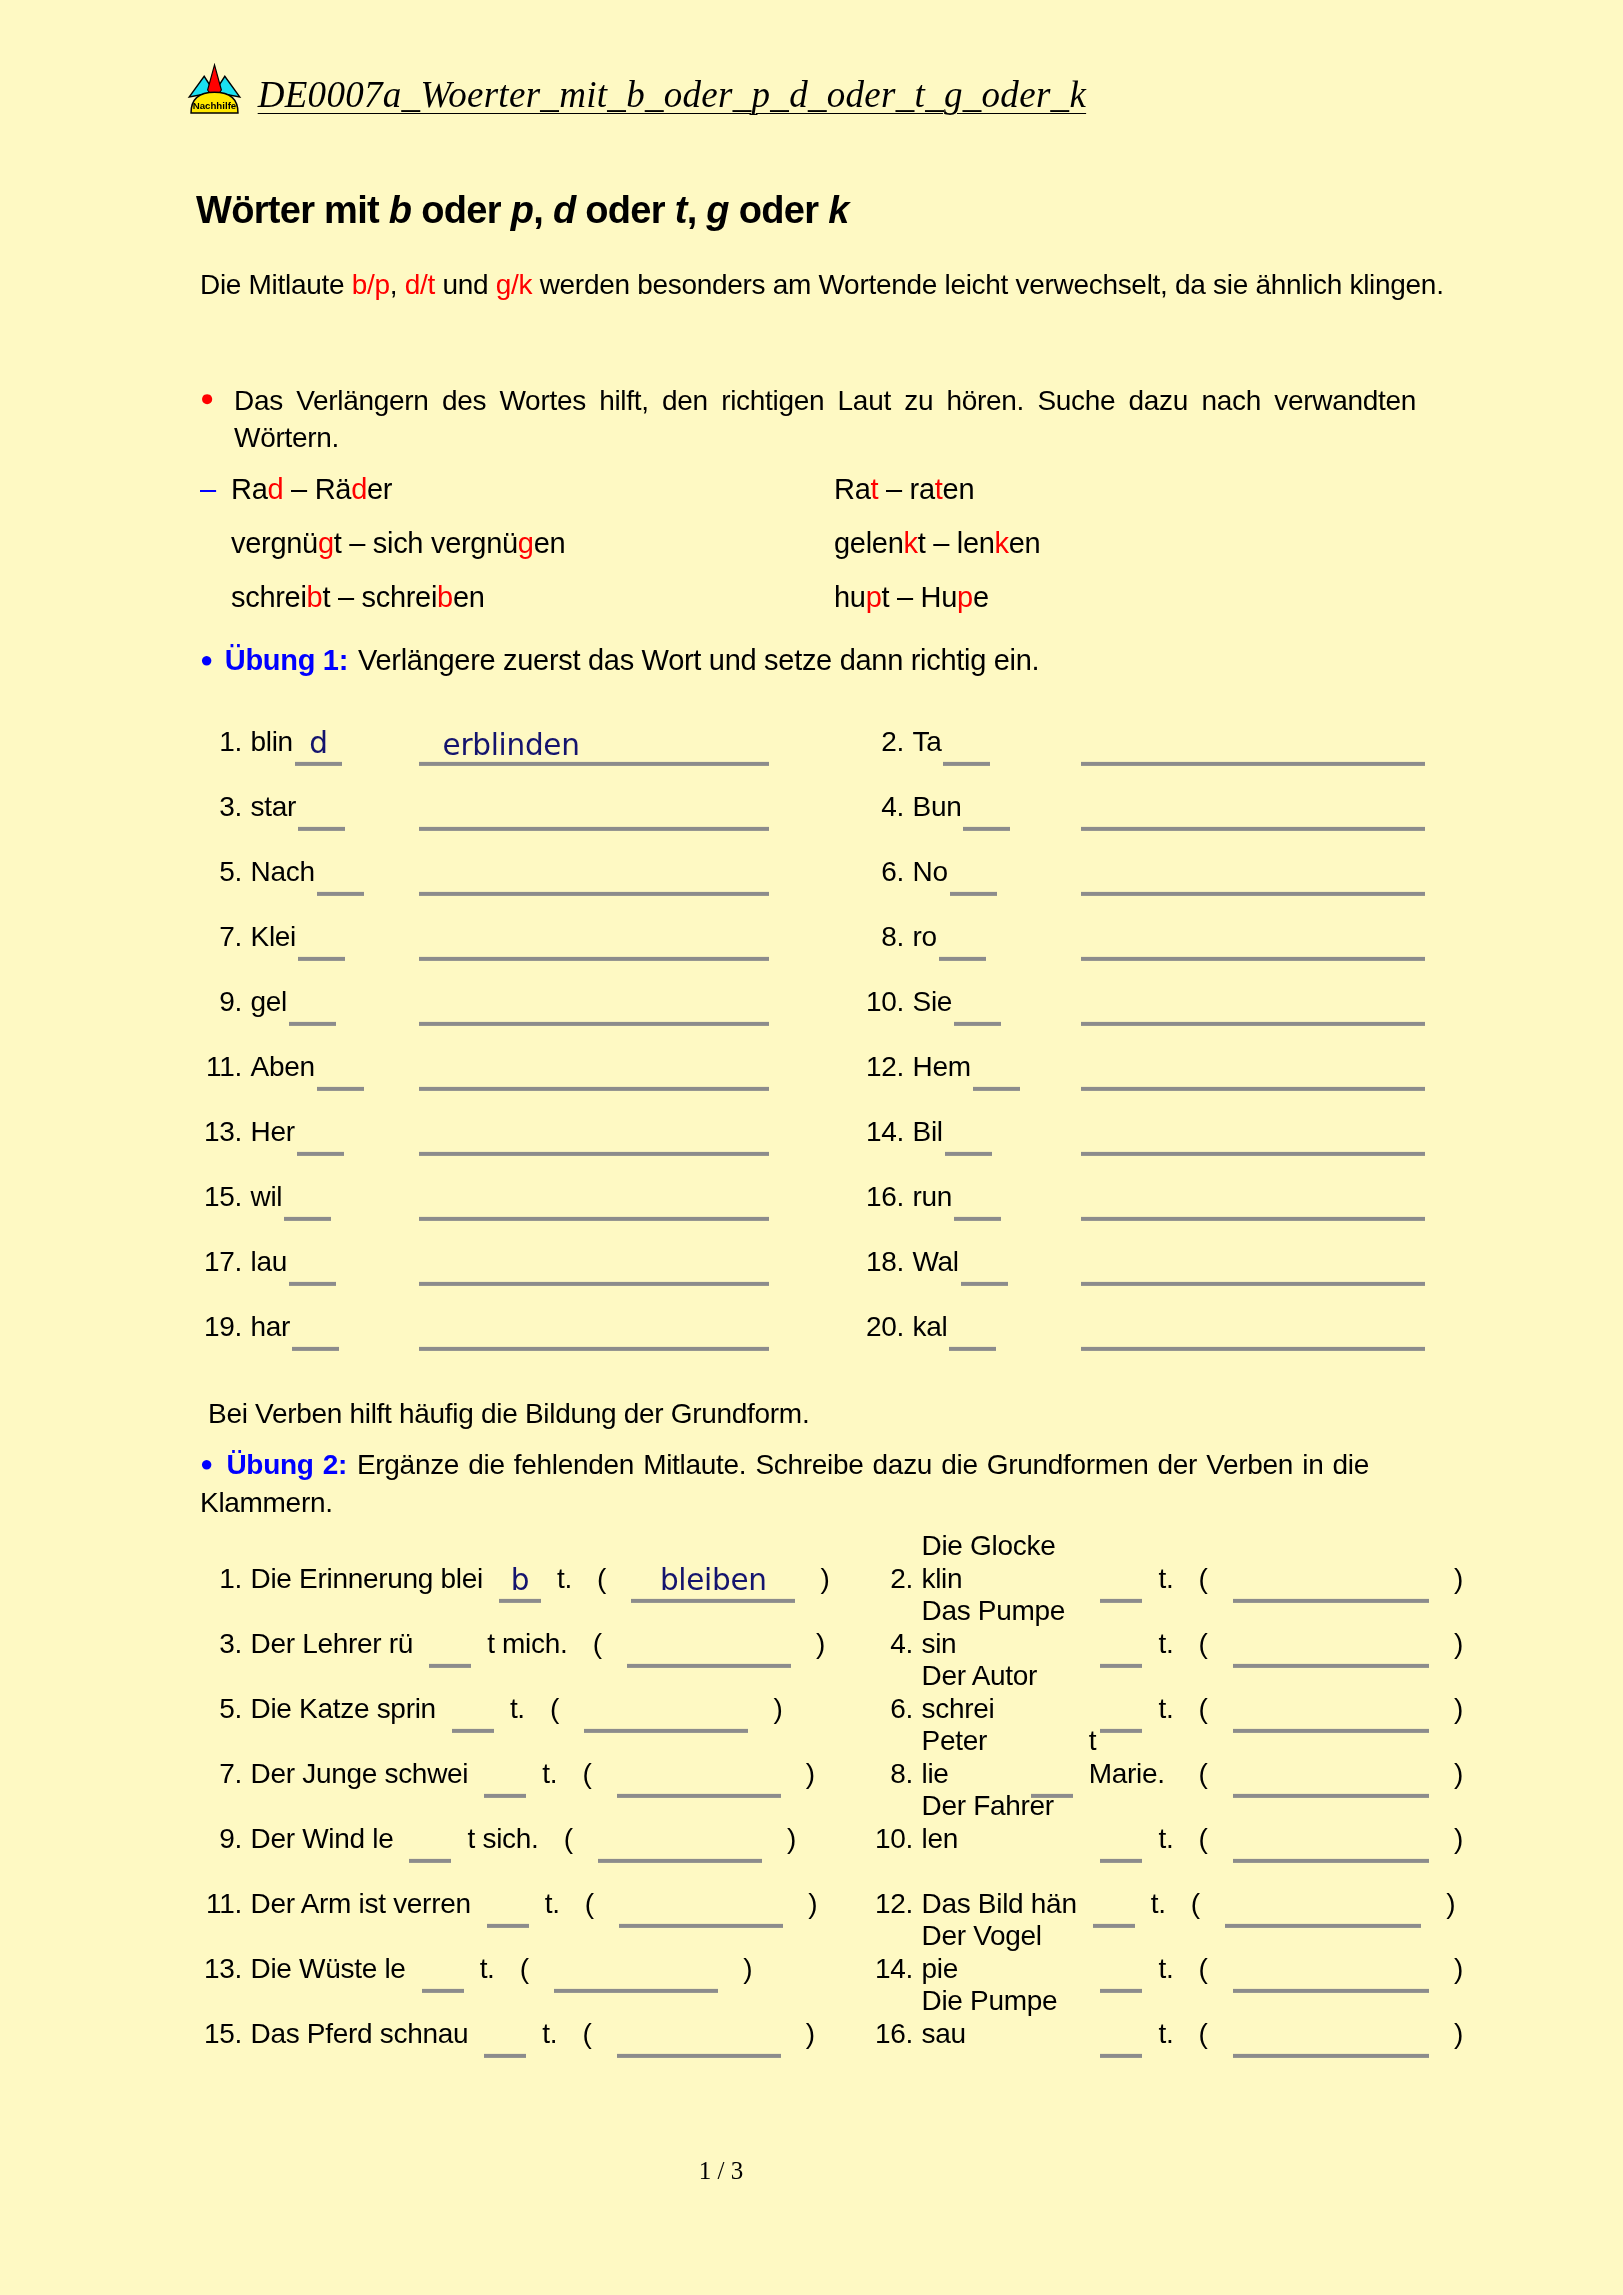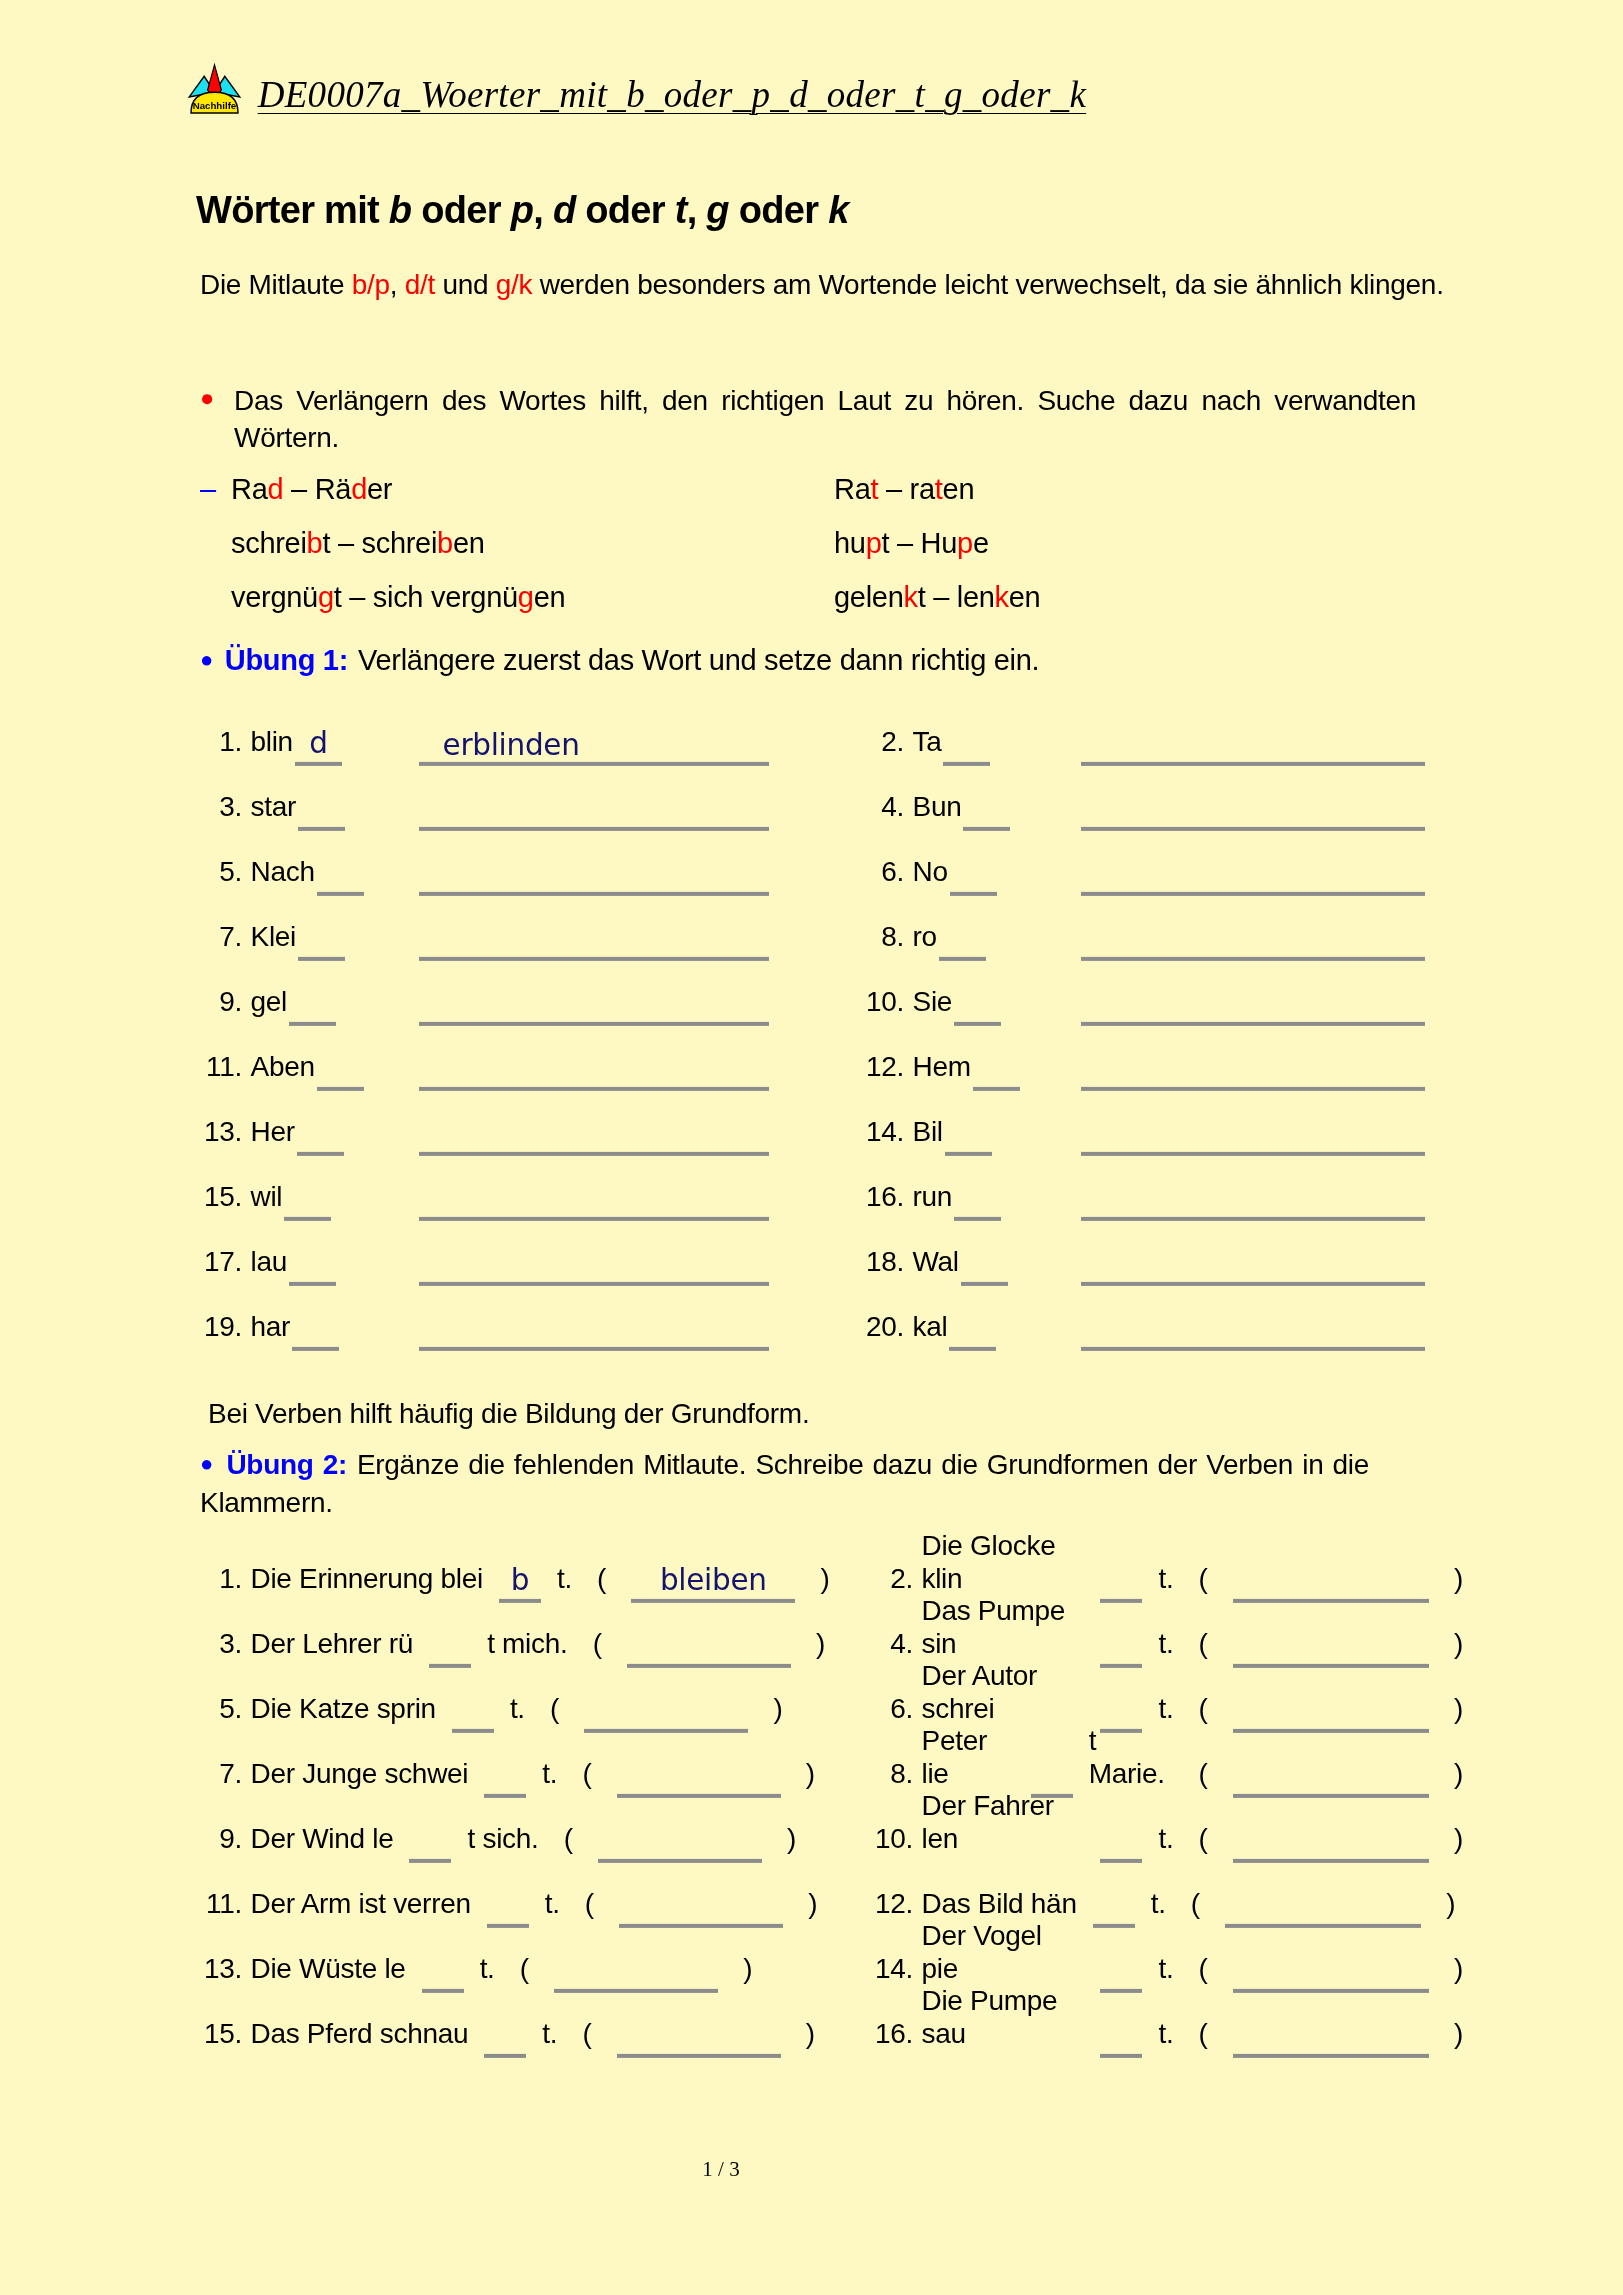--- a/index.html
+++ b/index.html
@@ -77,21 +77,21 @@
   .gap2{display:inline-block;width:42px;height:35px;border-bottom:4.6px solid #8c8c8c;
         transform:translateY(7.9px);text-align:center;flex:none;}
   .pline{display:inline-block;height:35px;border-bottom:4.6px solid #8c8c8c;transform:translateY(7.9px);
          margin:0 9.2px;flex:none;text-align:center;}
   .h2l .pline{width:164px;}
   .h2r .pline{width:196px;}
   .popen{margin-left:9.2px;}
 
   
   .footer{position:absolute;top:2157px;left:0;width:1442px;text-align:center;
-          font-family:"Liberation Serif",serif;font-size:21px;}
+          font-family:"Liberation Serif",serif;font-size:25px;}
 </style>
 </head>
 <body>
 
 <div class="page">
 
   <div class="header">
     <svg class="logo" viewBox="0 0 96 92">
       <polygon points="4,58 30,22 48,50" fill="#1ae0f2" stroke="#000" stroke-width="2.5"></polygon>
       <polygon points="48,50 66,22 92,58" fill="#1ae0f2" stroke="#000" stroke-width="2.5"></polygon>
@@ -112,28 +112,28 @@
   </div>
 
   <div class="examples">
     <div class="ex-row">
       <span class="dash">–</span>
       <span class="lcell"><span>Ra</span><span class="r">d</span><span> – Rä</span><span class="r">d</span><span>er</span></span>
       <span class="rcell"><span>Ra</span><span class="r">t</span><span> – ra</span><span class="r">t</span><span>en</span></span>
     </div>
     <div class="ex-row">
       <span class="dash"></span>
+      <span class="lcell"><span>vergnü</span><span class="r">g</span><span>t – sich vergnü</span><span class="r">g</span><span>en</span></span>
+      <span class="rcell"><span>gelen</span><span class="r">k</span><span>t – len</span><span class="r">k</span><span>en</span></span>
+    </div>
+    <div class="ex-row">
+      <span class="dash"></span>
       <span class="lcell"><span>schrei</span><span class="r">b</span><span>t – schrei</span><span class="r">b</span><span>en</span></span>
       <span class="rcell"><span>hu</span><span class="r">p</span><span>t – Hu</span><span class="r">p</span><span>e</span></span>
     </div>
-    <div class="ex-row">
-      <span class="dash"></span>
-      <span class="lcell"><span>vergnü</span><span class="r">g</span><span>t – sich vergnü</span><span class="r">g</span><span>en</span></span>
-      <span class="rcell"><span>gelen</span><span class="r">k</span><span>t – len</span><span class="r">k</span><span>en</span></span>
-    </div>
   </div>
 
   <div class="exh1">
     <span class="bullet blue">●</span><span class="label blue">Übung 1:</span><span>Verlängere zuerst das Wort und setze dann richtig ein.</span>
   </div>
 
   <section class="ex1" id="ex1">
   <div class="ex1-row">
     <div class="half h1l">
       <span class="numcell">1.</span>

